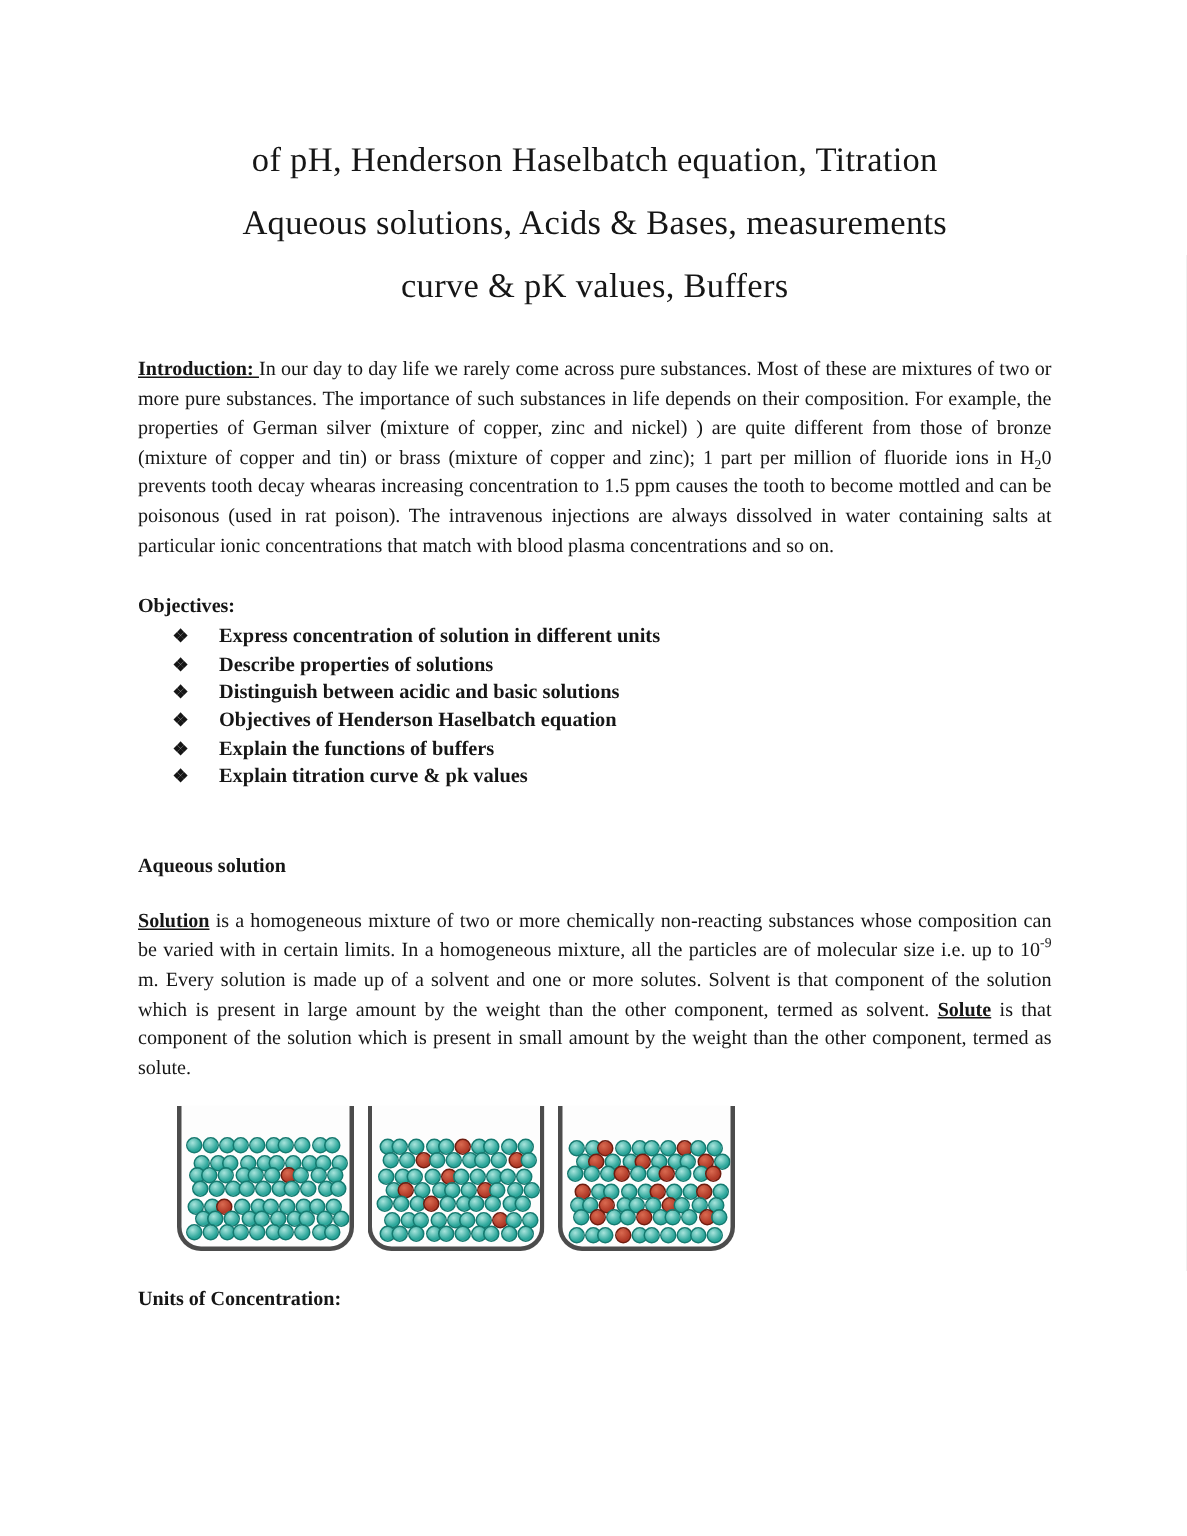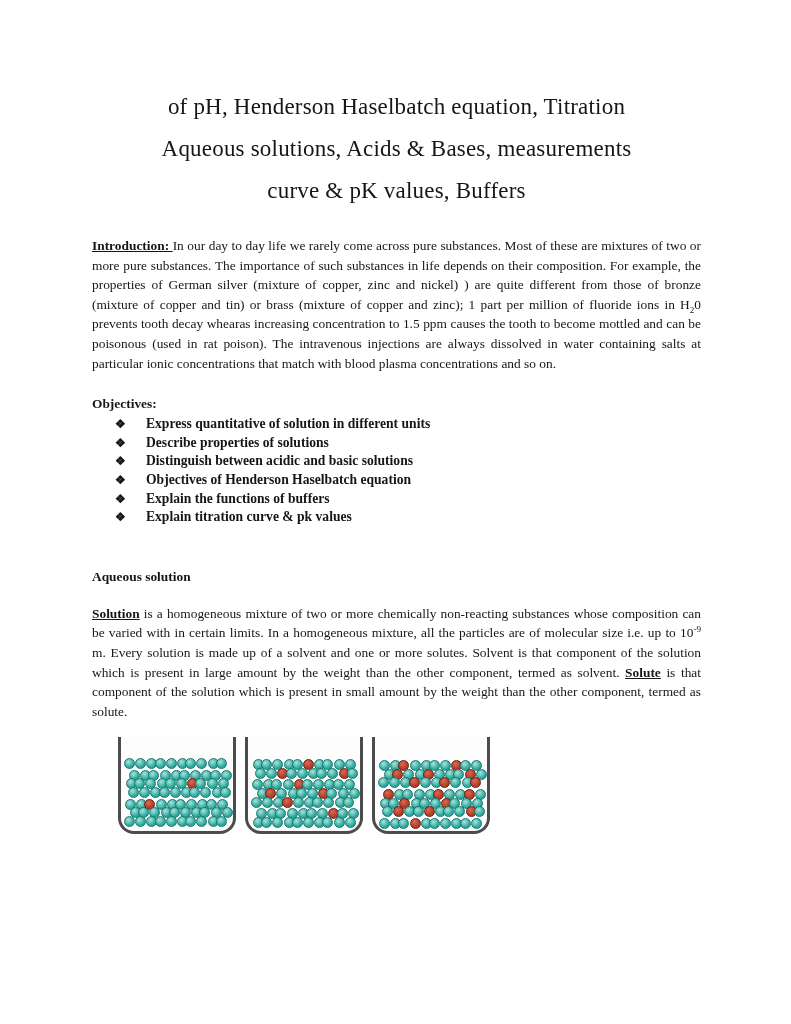--- a/index.html
+++ b/index.html
@@ -128,21 +128,21 @@
     </div>
 
     <p class="para intro-para"><span class="bold">Introduction: </span><span>In our day to day life we rarely come across pure substances. Most of these are mixtures of two or more pure substances. The importance of such substances in life depends on their composition. For example, the properties of German silver (mixture of copper, zinc and nickel) ) are quite different from those of bronze (mixture of copper and tin) or brass (mixture of copper and zinc); 1 part per million of fluoride ions in H</span><sub>2</sub><span>0 prevents tooth decay whearas increasing concentration to 1.5 ppm causes the tooth to become mottled and can be poisonous (used in rat poison). The intravenous injections are always dissolved in water containing salts at particular ionic concentrations that match with blood plasma concentrations and so on.</span></p>
 
 
     <div class="objectives">
       <div class="section-heading">Objectives:</div>
       <ul class="objectives-list">
           <li class="objective-item">
             <span class="objective-bullet">❖</span>
-            <span class="objective-text">Express quantitative of solution in different units</span>
+            <span class="objective-text">Express concentration of solution in different units</span>
           </li>
           <li class="objective-item">
             <span class="objective-bullet">❖</span>
             <span class="objective-text">Describe properties of solutions</span>
           </li>
           <li class="objective-item">
             <span class="objective-bullet">❖</span>
             <span class="objective-text">Distinguish between acidic and basic solutions</span>
           </li>
           <li class="objective-item">
@@ -377,15 +377,16 @@
           <div class="sphere" style="background: radial-gradient(circle at 38% 32%, rgb(217, 106, 80), rgb(177, 58, 40) 65%); border: 1px solid rgb(111, 29, 16); left: 34.6px; top: 80.6px;"></div>
           <div class="sphere" style="background: radial-gradient(circle at 38% 32%, rgb(168, 228, 220), rgb(43, 166, 154) 65%); border: 1px solid rgb(21, 122, 112); left: 45.8px; top: 80.6px;"></div>
           <div class="sphere" style="background: radial-gradient(circle at 38% 32%, rgb(168, 228, 220), rgb(43, 166, 154) 65%); border: 1px solid rgb(21, 122, 112); left: 54px; top: 80.6px;"></div>
           <div class="sphere" style="background: radial-gradient(circle at 38% 32%, rgb(168, 228, 220), rgb(43, 166, 154) 65%); border: 1px solid rgb(21, 122, 112); left: 65.2px; top: 80.6px;"></div>
           <div class="sphere" style="background: radial-gradient(circle at 38% 32%, rgb(168, 228, 220), rgb(43, 166, 154) 65%); border: 1px solid rgb(21, 122, 112); left: 76.4px; top: 80.6px;"></div>
           <div class="sphere" style="background: radial-gradient(circle at 38% 32%, rgb(168, 228, 220), rgb(43, 166, 154) 65%); border: 1px solid rgb(21, 122, 112); left: 84.6px; top: 80.6px;"></div>
           <div class="sphere" style="background: radial-gradient(circle at 38% 32%, rgb(168, 228, 220), rgb(43, 166, 154) 65%); border: 1px solid rgb(21, 122, 112); left: 95.8px; top: 80.6px;"></div>
         </div>
       </div>
 
+    <div class="section-heading units-heading">Units of Concentration:</div>
 
   </div>
 </div>
 
 </body></html>

